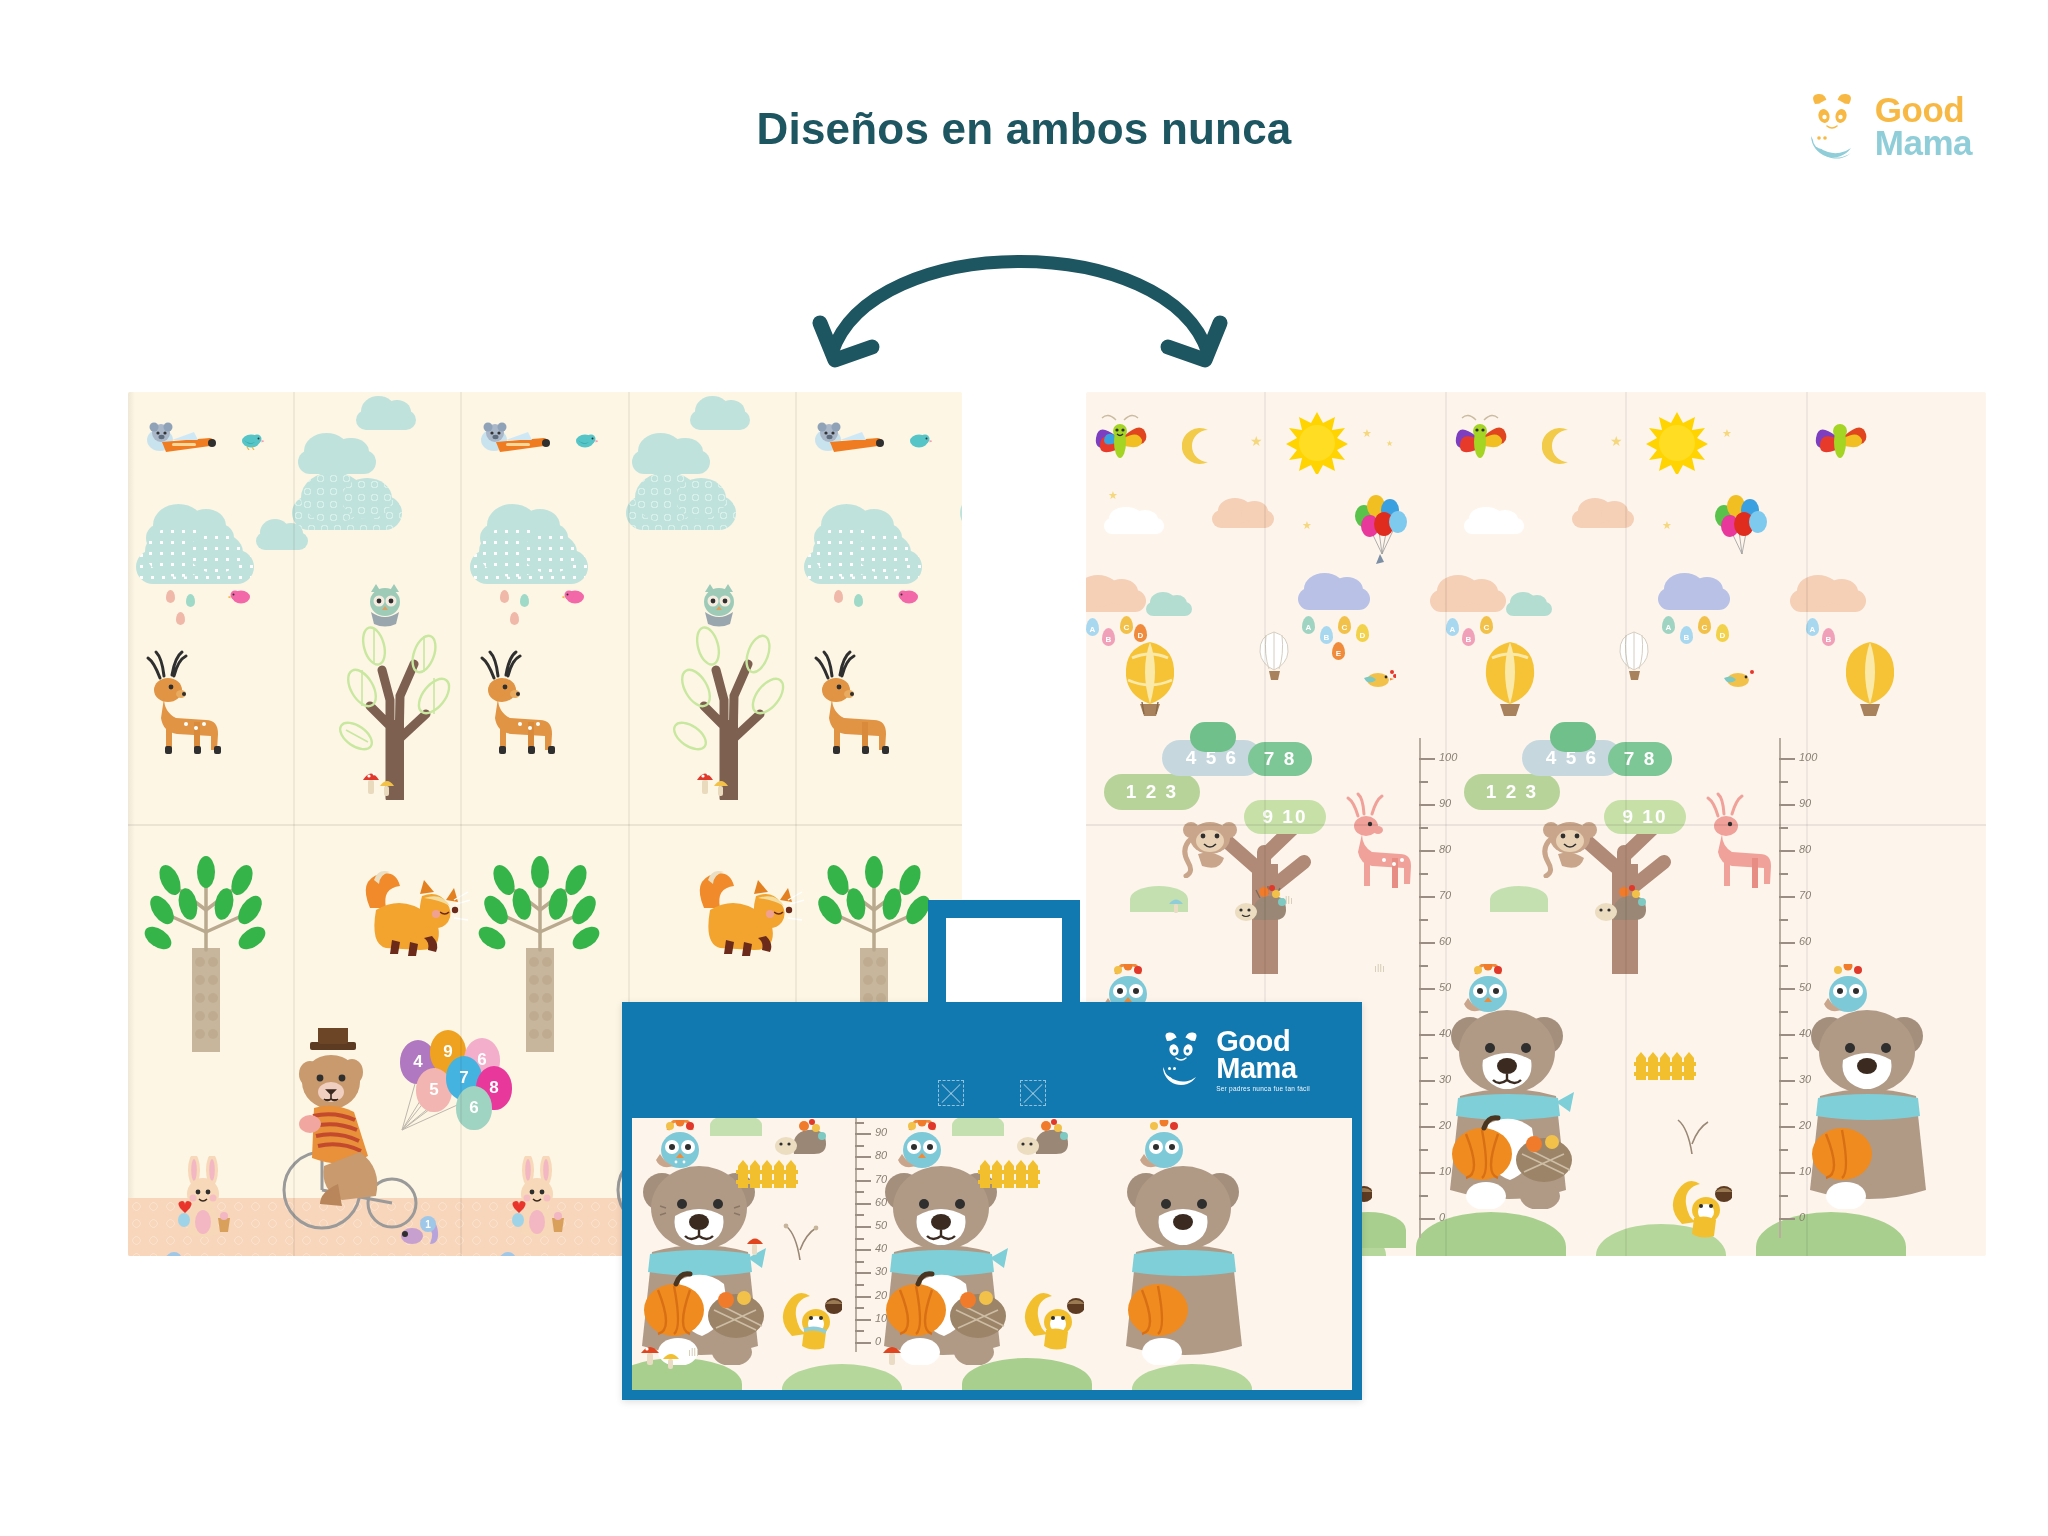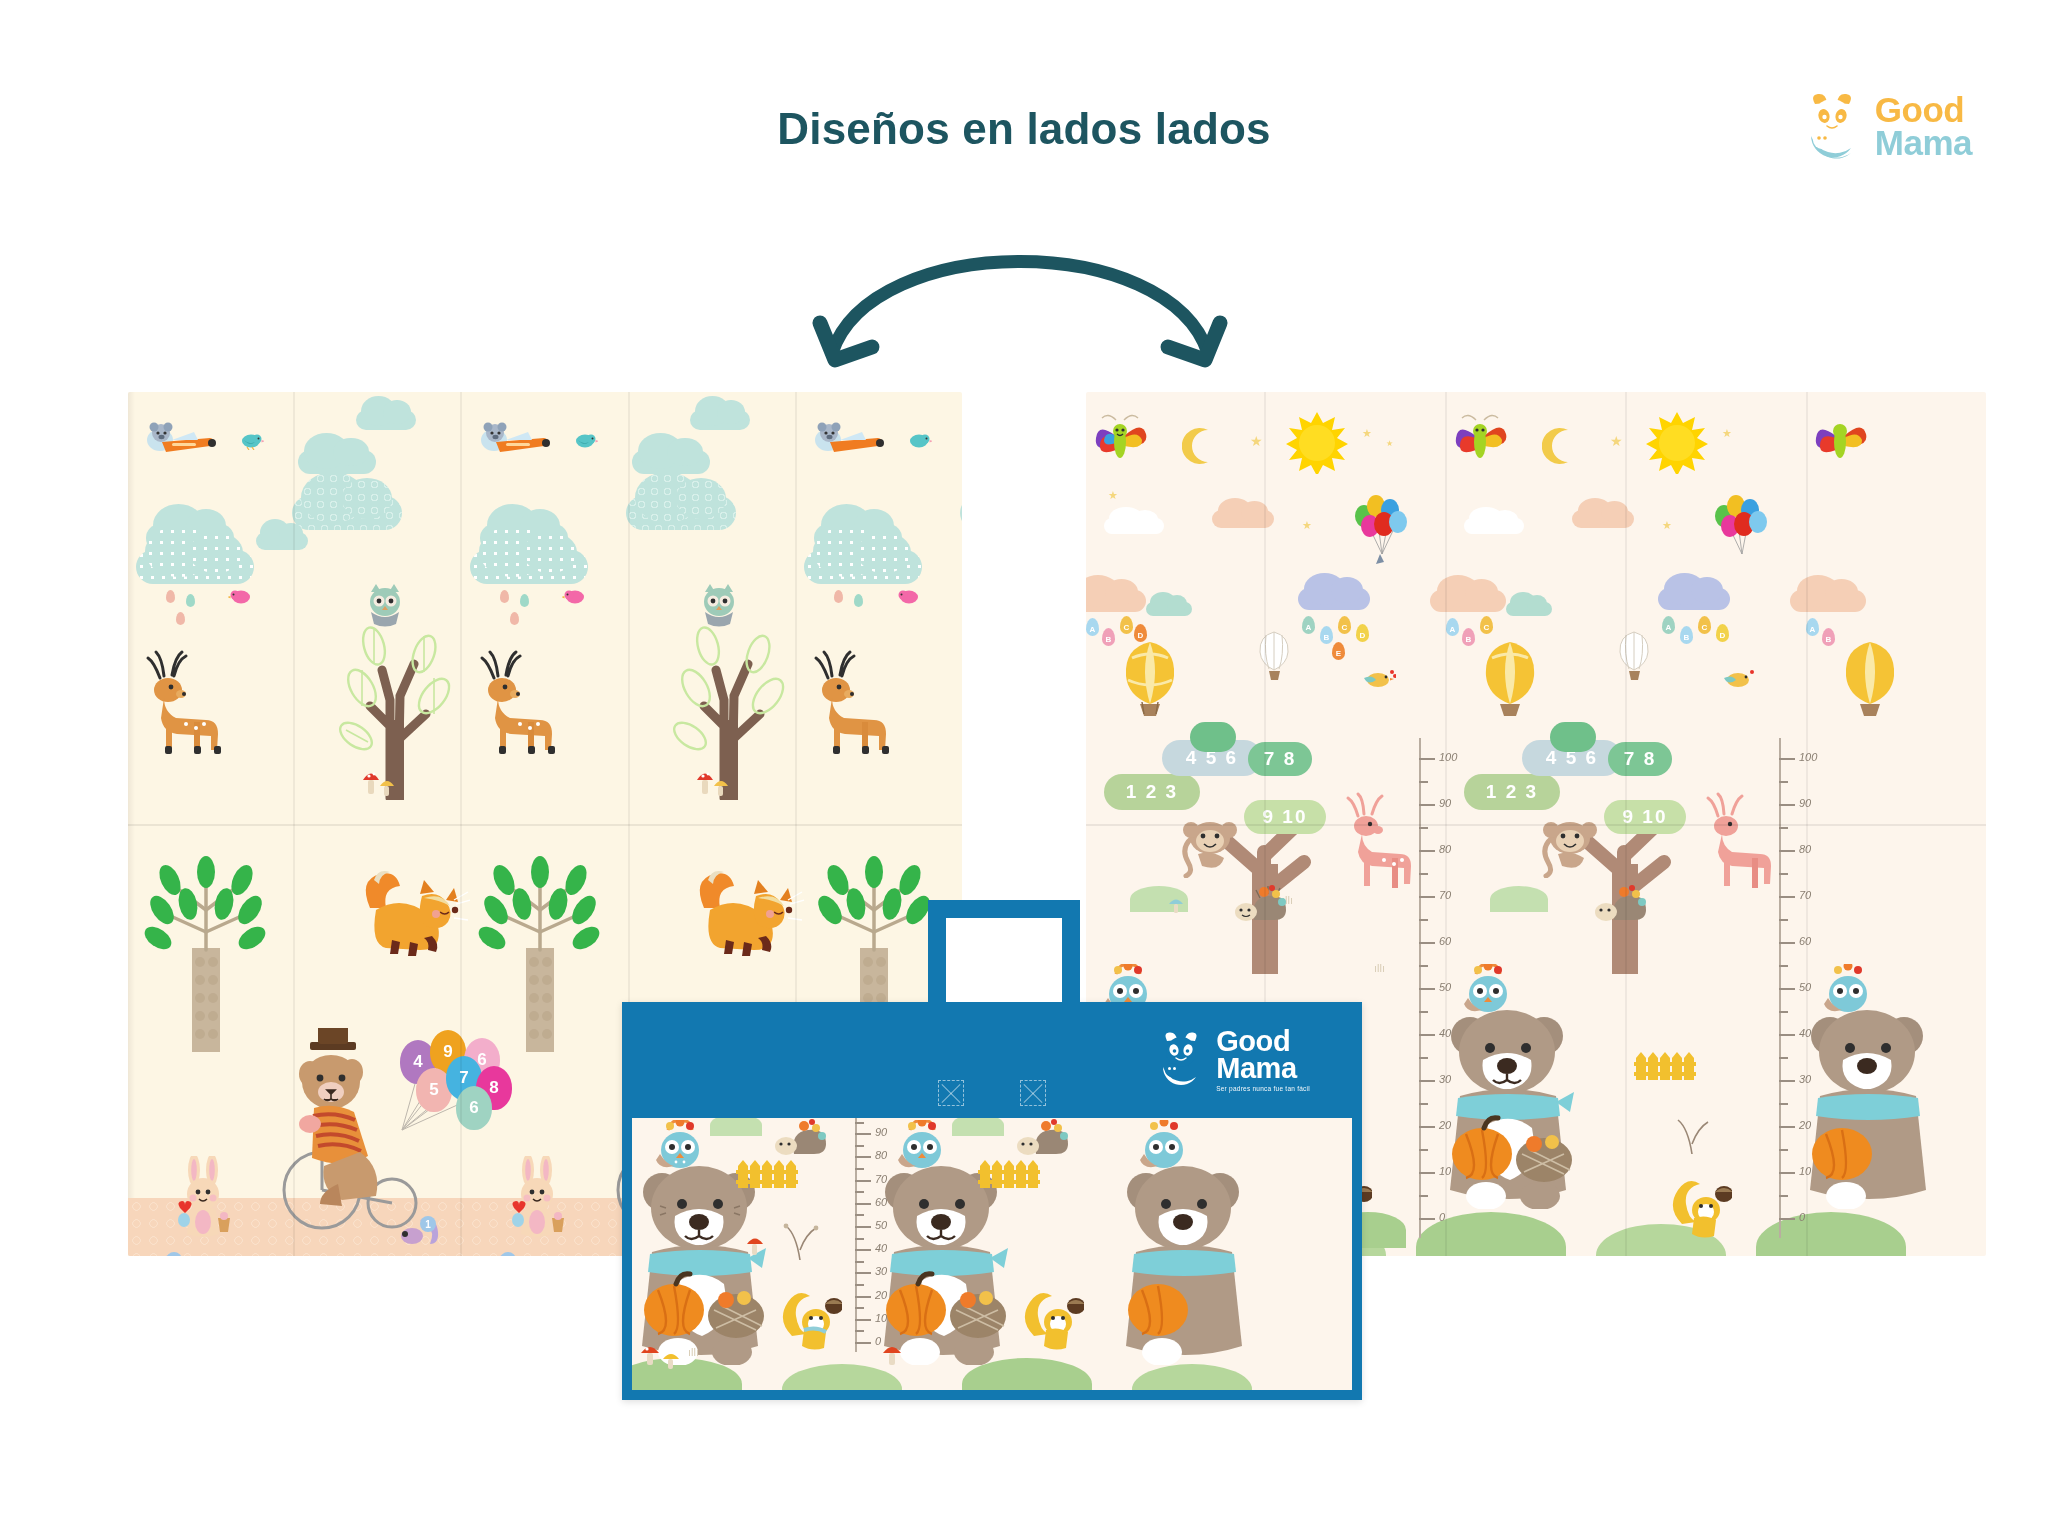--- a/index.html
+++ b/index.html
@@ -225,21 +225,21 @@
   }
 
   #bag-window {
     position:absolute; left:10px; right:10px; top:116px; bottom:10px;
     background:#fdf5ec; overflow:hidden;
   }
 </style>
 </head>
 <body>
 
-<div id="page-title">Diseños en lados lados</div>
+<div id="page-title">Diseños en ambos nunca</div>
 
 <div id="brand-logo">
   <span class="mark">
     <svg viewBox="0 0 62 70" width="62" height="70">
       <path d="M12 12 q-5 -9 3 -10 q8 -1 9 9 z" fill="#f8b944"></path>
       <path d="M46 12 q5 -9 -3 -10 q-8 -1 -9 9 z" fill="#f8b944"></path>
       <circle cx="29" cy="26" r="19" fill="#ffffff"></circle>
       <ellipse cx="21" cy="24" rx="5.5" ry="7" fill="#f8b944" transform="rotate(-15 21 24)"></ellipse>
       <ellipse cx="38" cy="24" rx="5.5" ry="7" fill="#f8b944" transform="rotate(15 38 24)"></ellipse>
       <circle cx="21.5" cy="25" r="2.2" fill="#ffffff"></circle>

